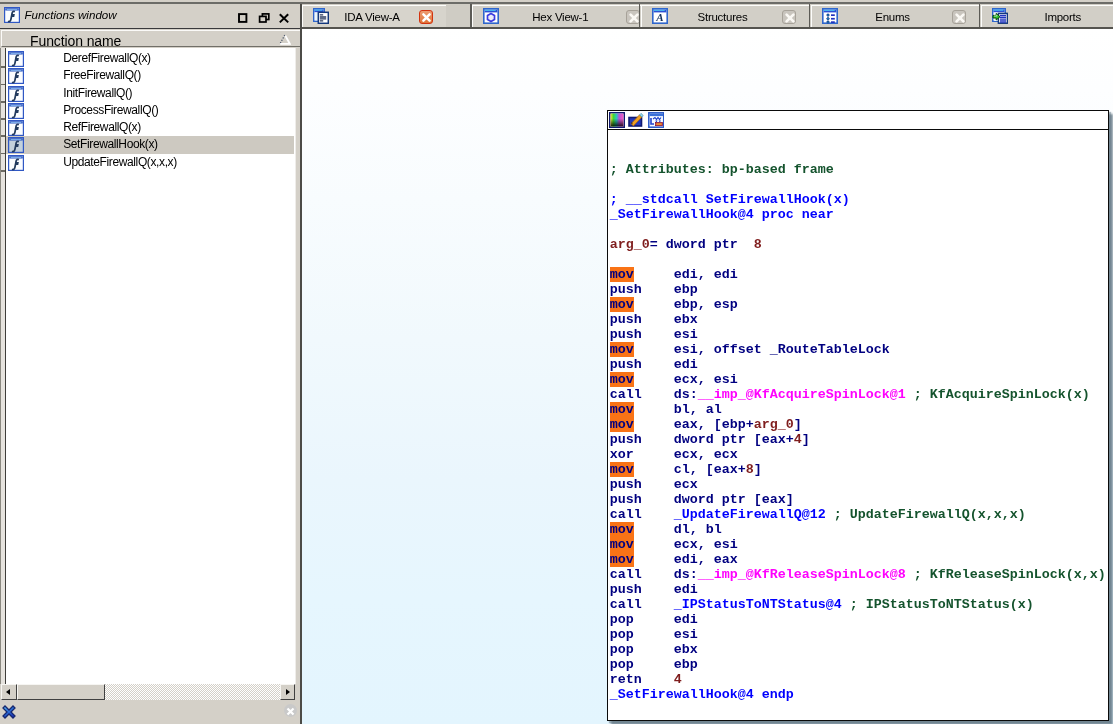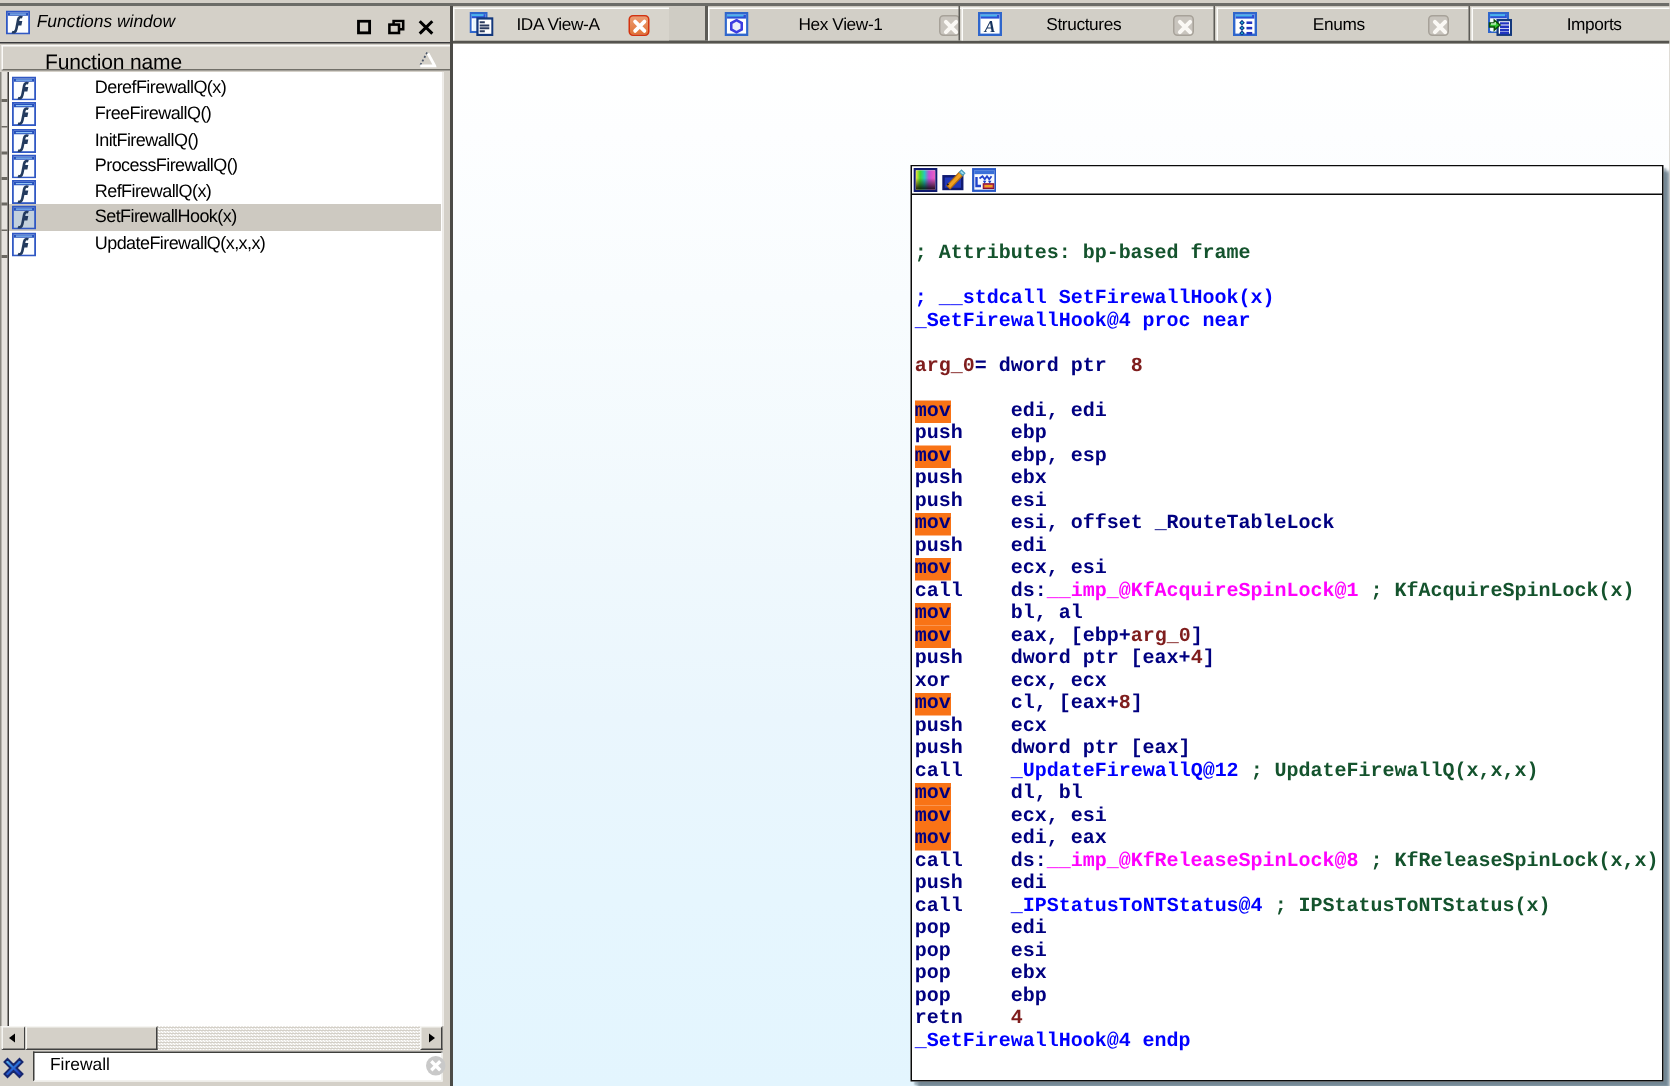--- a/index.html
+++ b/index.html
@@ -360,21 +360,20 @@
     <svg class="fxicon" width="18" height="18" viewBox="0 0 18 18">
       <defs>
           <linearGradient id="xg" x1="0" y1="0" x2="0.6" y2="1">
       <stop offset="0" stop-color="#6ecef6"></stop>
             <stop offset="0.45" stop-color="#2e7ae0"></stop>
             <stop offset="1" stop-color="#1c34b8"></stop>
           </linearGradient>
         </defs>
       <path d="M3 5 L5 3 L9 7 L13 3 L15 5 L11 9 L15 13 L13 15 L9 11 L5 15 L3 13 L7 9 Z" fill="url(#xg)" stroke="#17276e" stroke-width="1.3"></path>
     </svg>
-    <div class="fbox">Firewall</div>
     <div class="fclear">
       <svg width="13" height="13">
           <path d="M3.5 3.5 L9.5 9.5 M9.5 3.5 L3.5 9.5" stroke="#ffffff" stroke-width="2.2"></path>
         </svg>
     </div>
   </div>
 </div>
 
 <div id="codewin">
   <div id="ctoolbar">

